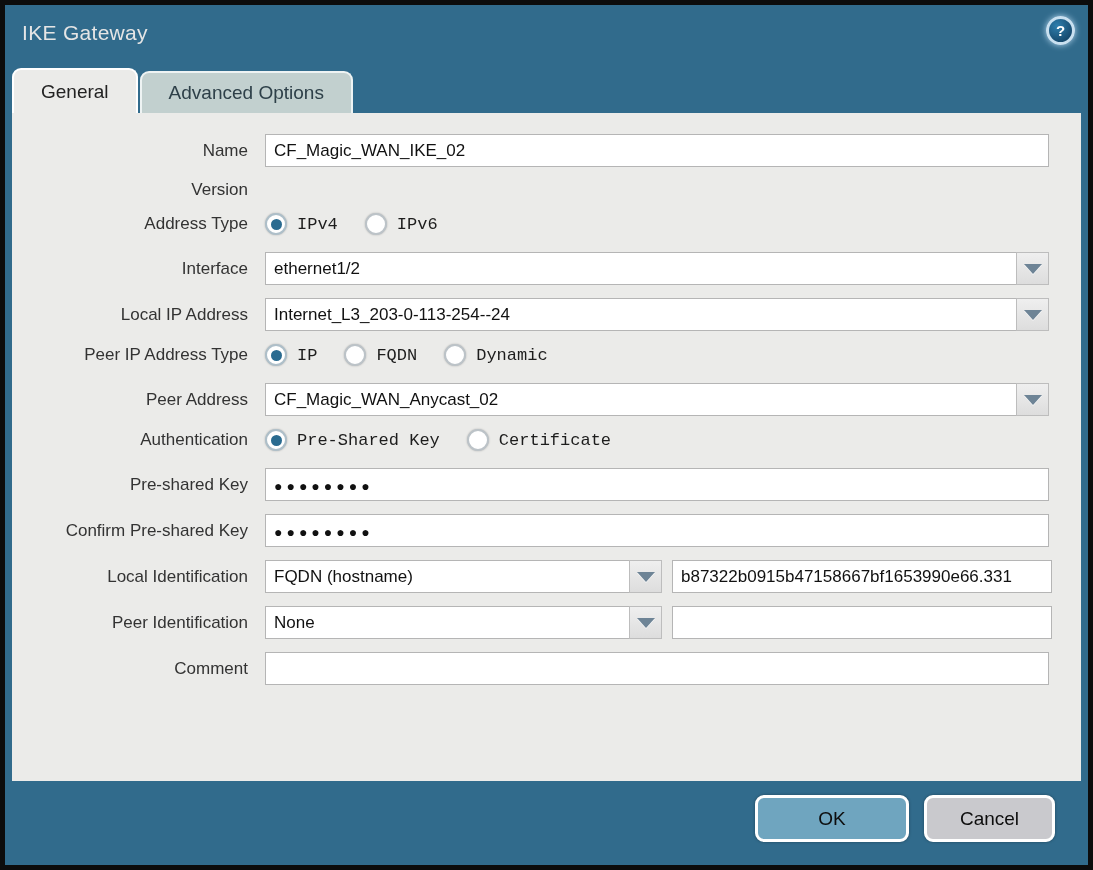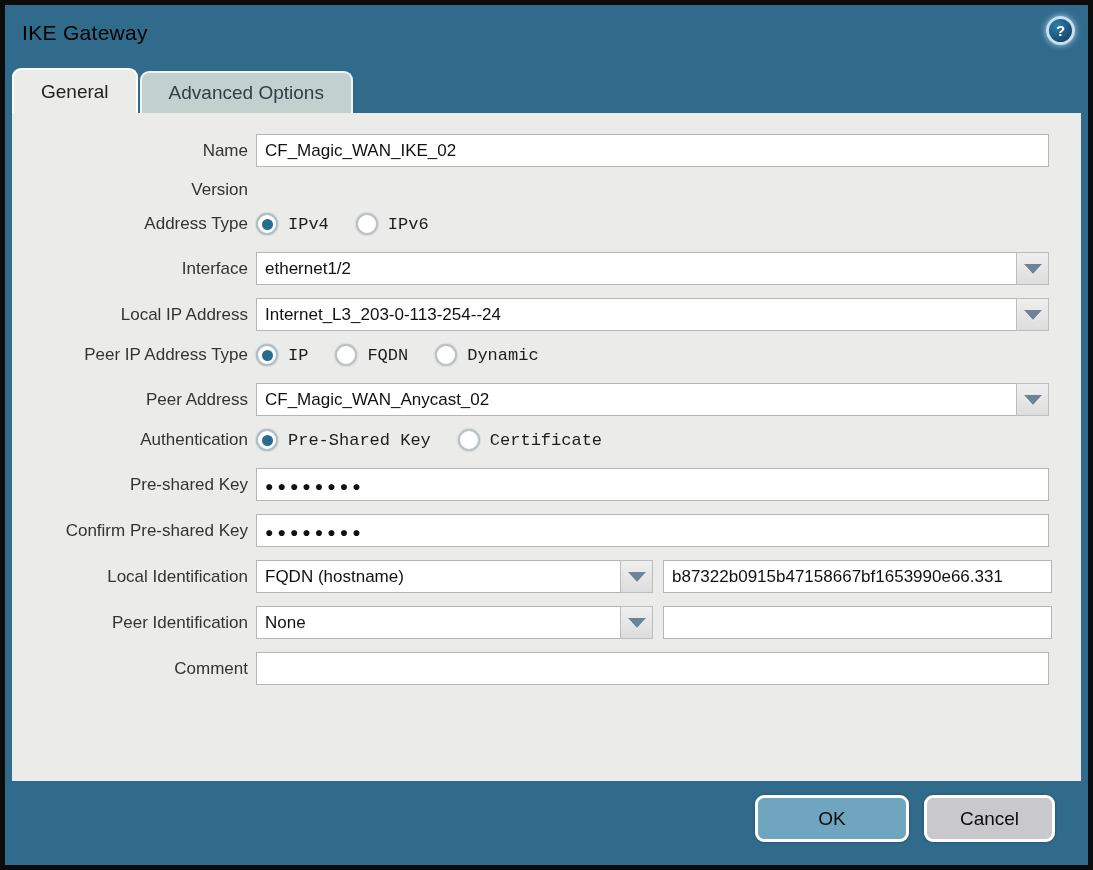--- a/index.html
+++ b/index.html
@@ -10,21 +10,21 @@
     width:1093px; height:870px;
     background:#316b8c;
     border:5px solid #0c0c0c;
     position:relative;
     overflow:hidden;
   }
 
   
   .titlebar { height:62px; position:relative; }
   .title {
-    color:#000000; font-size:21px; font-weight:400;
+    color:#e5e5e5; font-size:21px; font-weight:400;
     padding:16px 0 0 17px; letter-spacing:0.3px;
   }
   .help {
     position:absolute; top:11px; right:13px;
     width:29px; height:29px; border-radius:50%;
     background:radial-gradient(circle at 35% 30%, #2f7fae, #16496d 75%);
     border:3px solid #c9e0f0;
     box-shadow:0 0 6px rgba(195,225,248,0.9);
     color:#ffffff; font-size:15px; font-weight:bold;
     display:flex; align-items:center; justify-content:center;
@@ -46,21 +46,21 @@
     padding:9px 27px 9px; margin-left:2px;
     border-color:#eef3f3;
   }
 
   
   .panel {
     margin:0 7px; height:668px; background:#ebebe9;
     padding-top:21px; position:relative; z-index:1;
   }
 
-  .row { display:flex; align-items:center; margin-bottom:13px; }
+  .row { display:flex; align-items:center; margin-bottom:13px;gap:9px; }
   .row.radios { margin:4px 0 17px; }
   .lbl {
     flex:none; width:244px; text-align:right; padding-right:8px;
     font-size:17px; color:#333333; white-space:nowrap;
   }
   .fieldwrap { display:flex; align-items:center; flex:1; margin-right:32px; }
   .fieldwrap.split { margin-right:29px; }
 
   .tinput {
     flex:1; height:33px; min-width:0;

